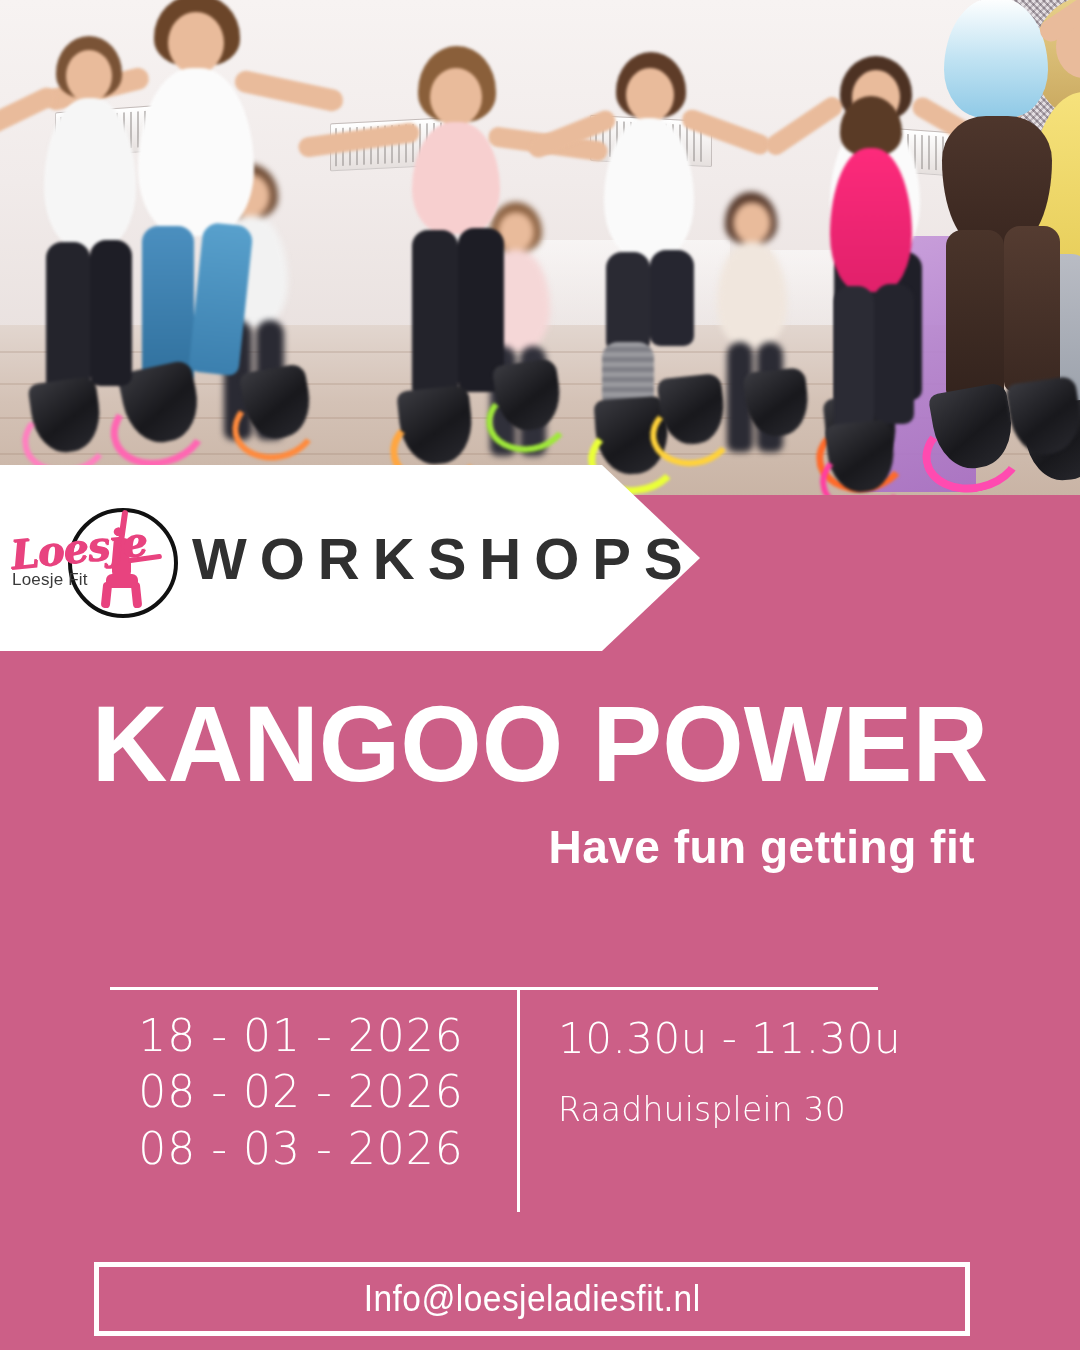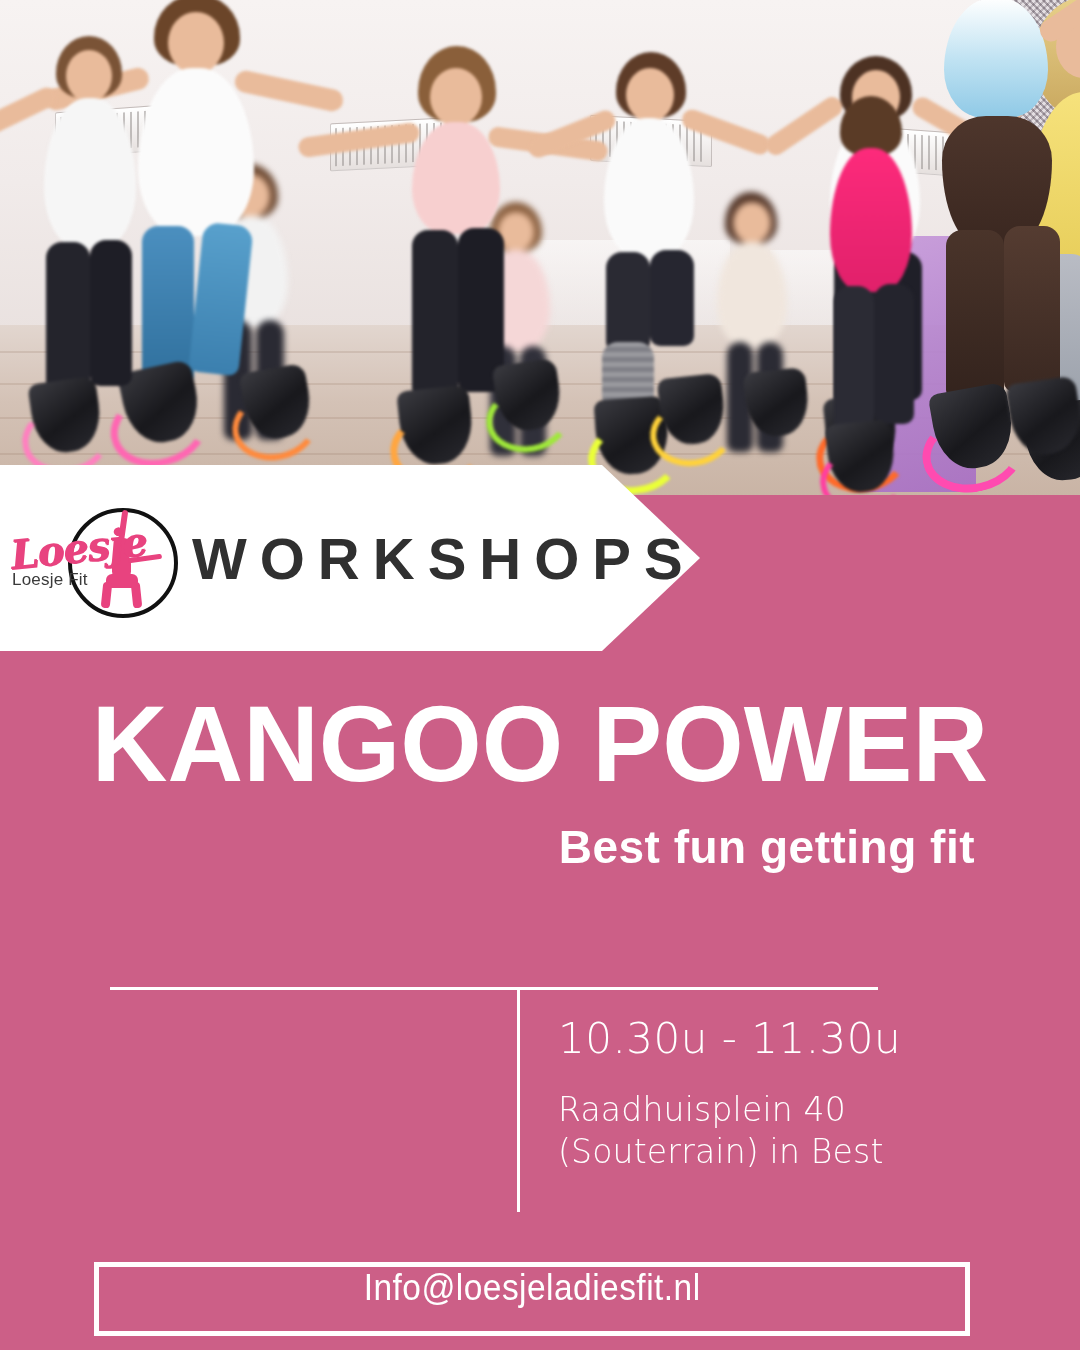--- a/index.html
+++ b/index.html
@@ -263,21 +263,21 @@
     letter-spacing: 6px;
     color: #262626;
     transform: scaleX(.95);
   }
   .cta-right {
     flex: 1;
     margin-left: 2px;
     background: #CC5F87;
     border: 5px solid #ffffff;
     display: flex;
-    align-items: flex-start;
+    align-items: center;
     justify-content: center;
   }
   .cta-right span {
     font-family: "Liberation Sans Narrow", "Liberation Sans", sans-serif;
     font-size: 36px;
     color: #ffffff;
     letter-spacing: .5px;
     transform: scaleX(.93);
     white-space: nowrap;
   }
@@ -455,32 +455,36 @@
 
       <div class="logo-word">Loesje</div>
       <div class="logo-sub">Loesje Fit</div>
     </div>
 
     <div class="banner-title">WORKSHOPS!</div>
   </div>
 
   <div class="headline-wrap">
     <div class="headline">KANGOO POWER</div>
-    <div class="subhead">Best fun getting fit</div>
+    <div class="subhead">Have fun getting fit</div>
   </div>
 
   <div class="rule-h"></div>
   <div class="rule-v"></div>
 
+  <div class="dates">
+    <div>18 - 01 - 2026</div>
+    <div>08 - 02 - 2026</div>
+    <div>08 - 03 - 2026</div>
+  </div>
 
   <div class="timeblock">
     <div class="time-line">10.30u - 11.30u</div>
     <div class="addr">
-      <div>Raadhuisplein 40</div>
-      <div>(Souterrain) in Best</div>
+      <div>Raadhuisplein 30</div>
     </div>
   </div>
 
   <div class="cta-row">
     <div class="cta-right">
       <span>Info@loesjeladiesfit.nl</span>
     </div>
   </div>
 
 </div>

